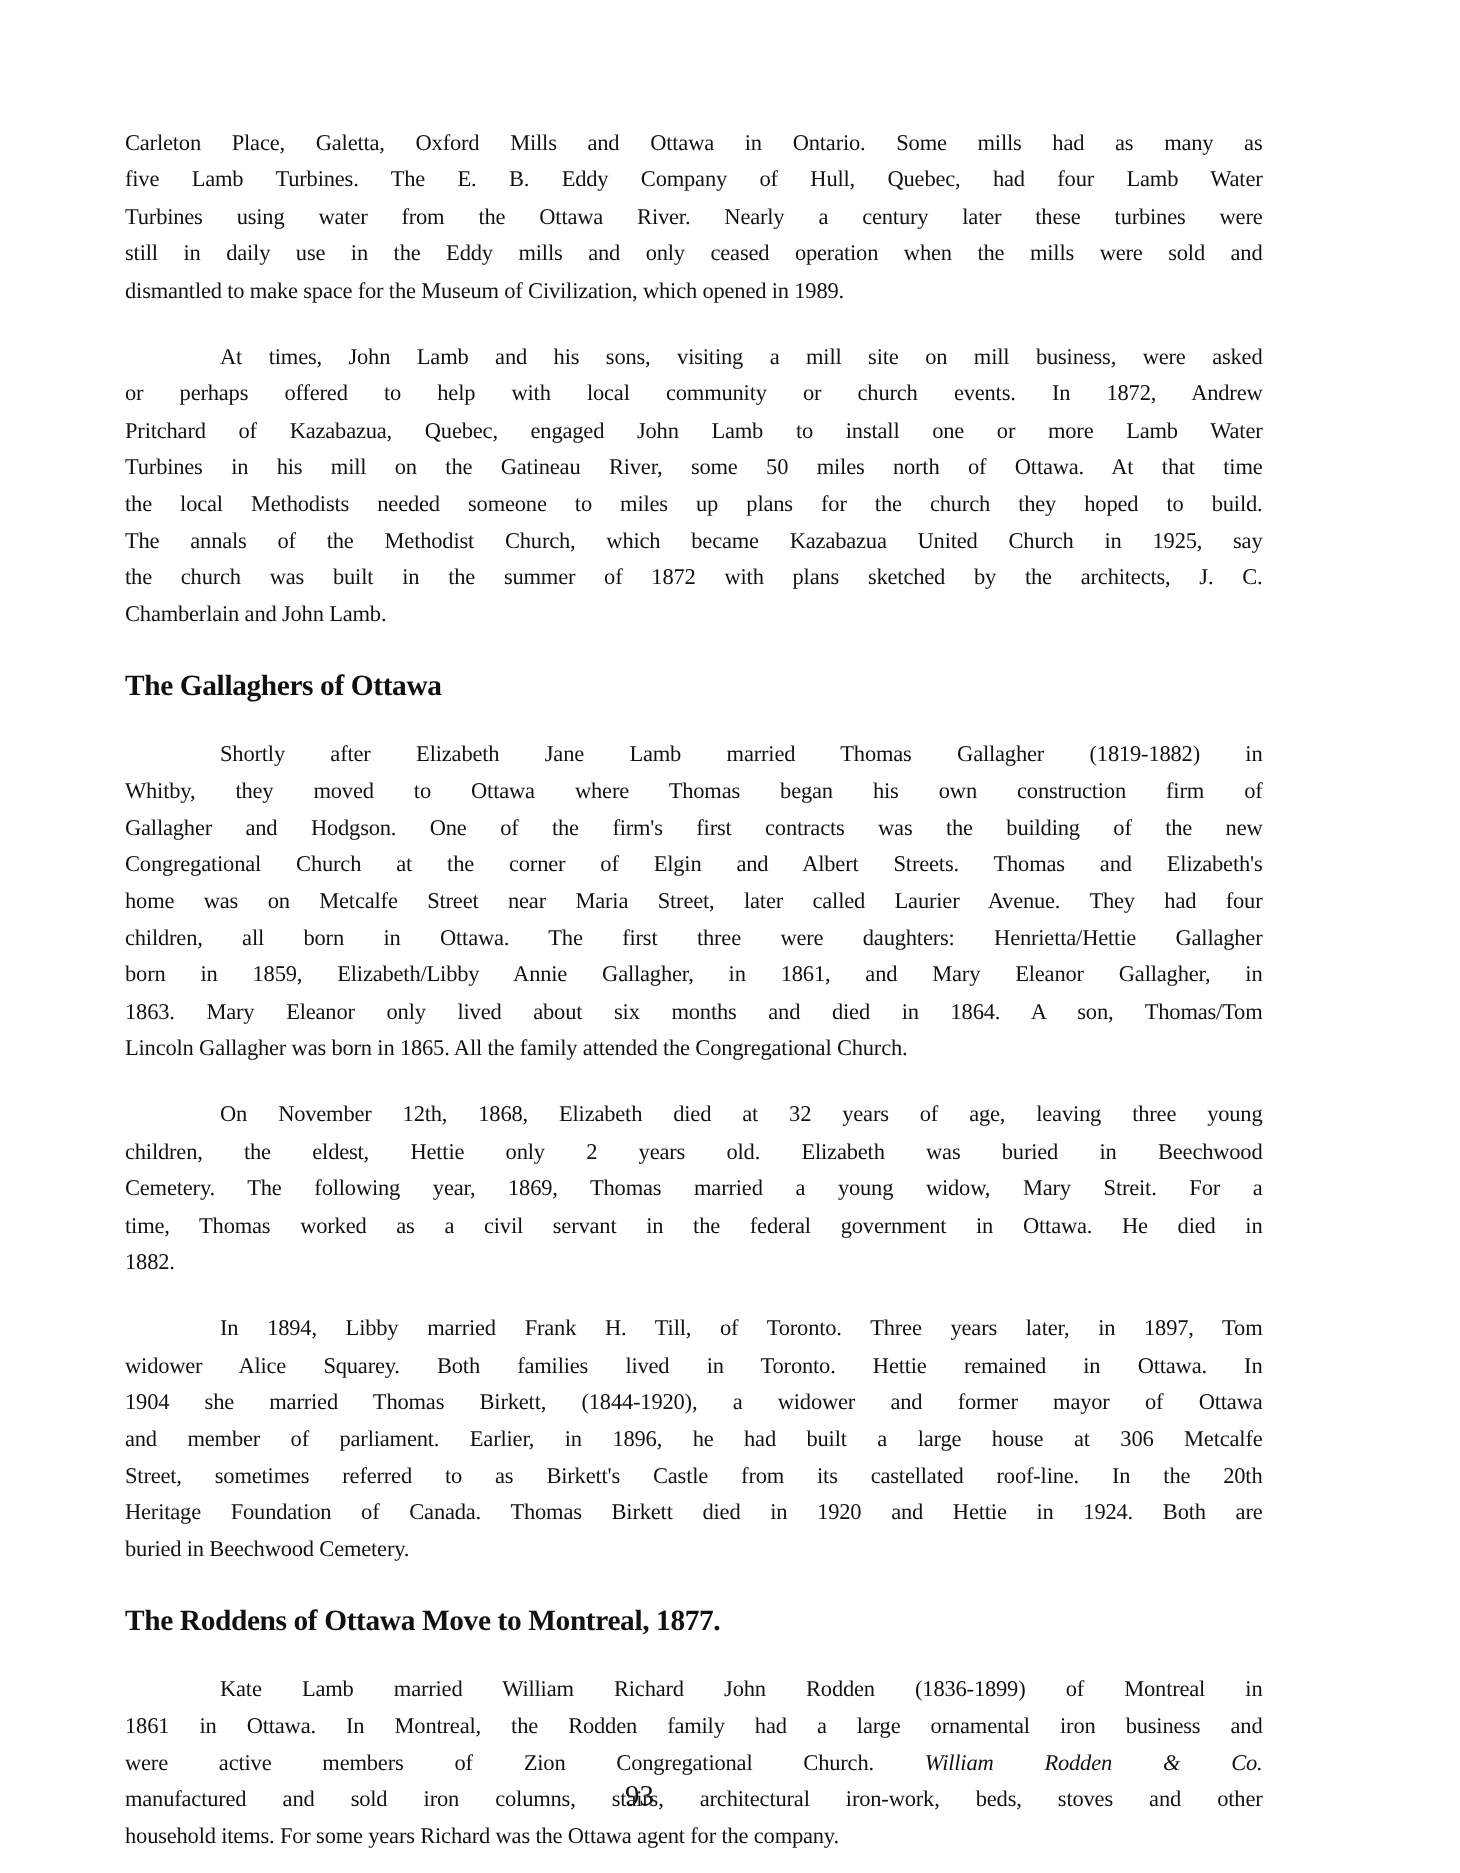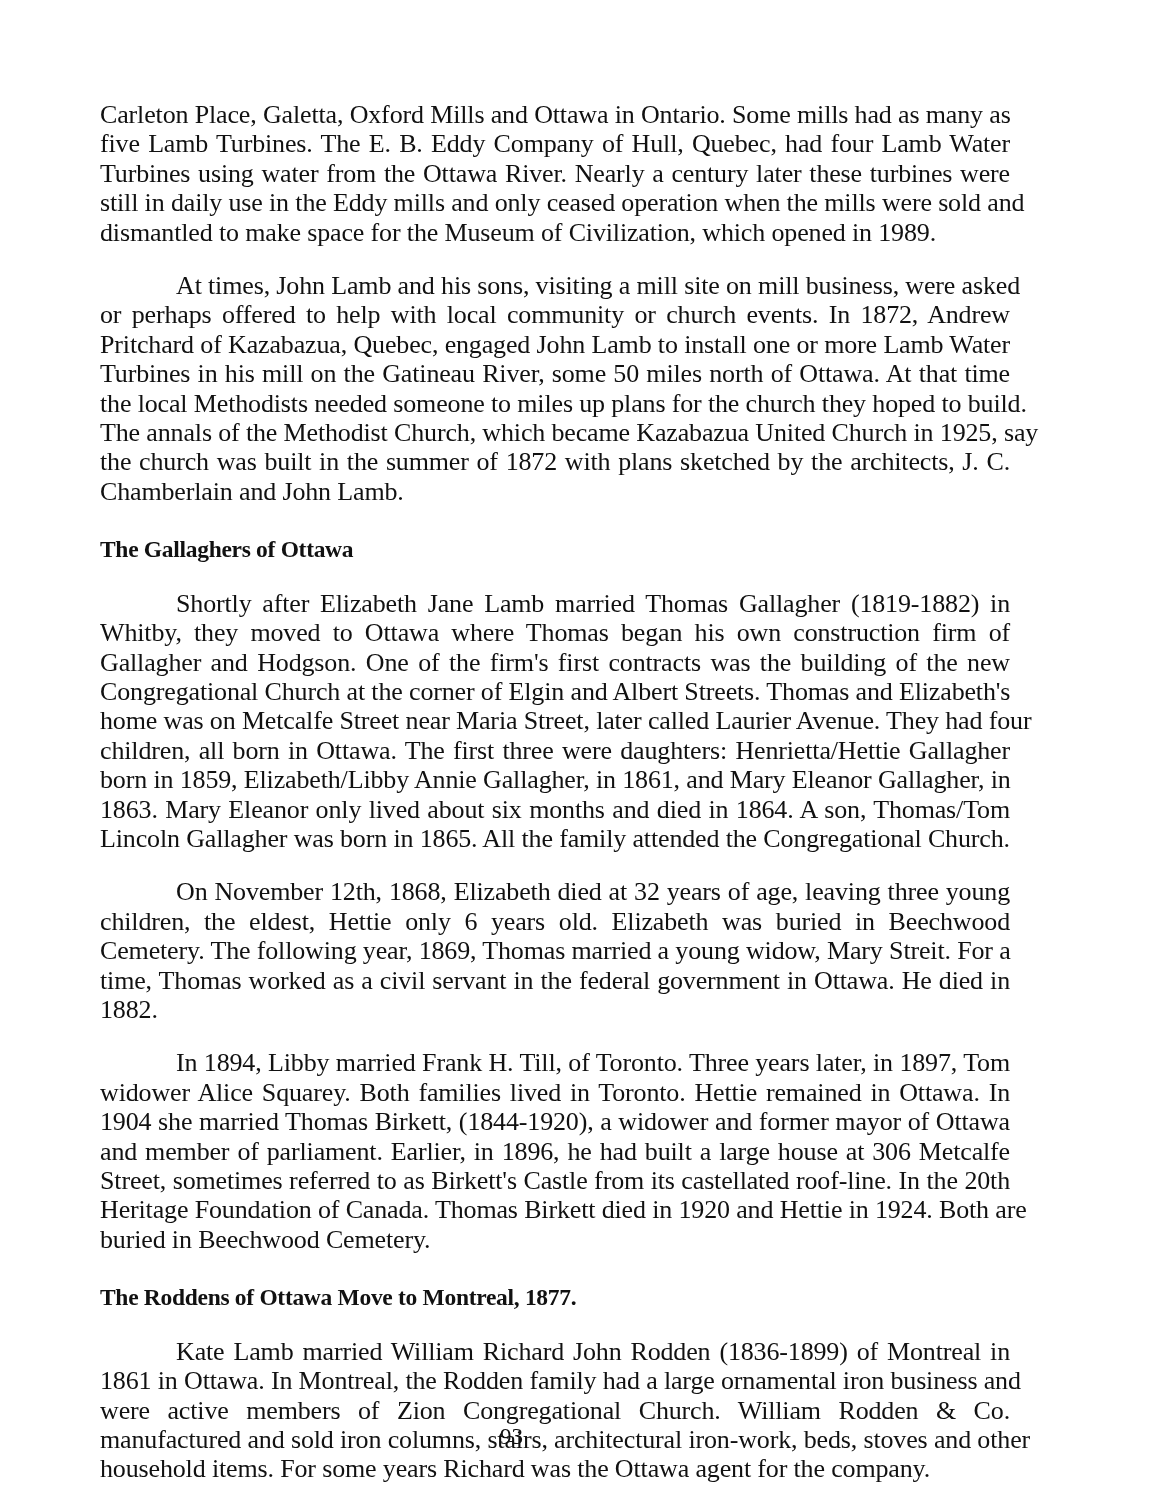--- a/index.html
+++ b/index.html
@@ -16,21 +16,21 @@
       color: #111111;
     }
     .page {
       position: absolute;
       left: 100px;
       top: 100px;
       width: 910px;
     }
     .line {
       display: block;
-      font-size: 26px;
+      font-size: 18px;
       line-height: 29.4px;
       height: 29.4px;
       white-space: nowrap;
       text-align: justify;
       text-align-last: justify;
       letter-spacing: -0.15px;
     }
     .line.last {
       text-align-last: left;
     }
@@ -47,20 +47,21 @@
       letter-spacing: -0.3px;
     }
     .gap {
       display: block;
       height: 29.4px;
     }
     .u {
       text-underline-offset: 3px;
     }
     .i {
+      font-style: italic;
     }
     .page-number {
       position: absolute;
       top: 1424px;
       left: 0;
       width: 1023px;
       text-align: center;
       font-size: 23px;
     }
   </style>
@@ -99,21 +100,21 @@
     <span class="line">Congregational Church at the corner of Elgin and Albert Streets. Thomas and Elizabeth's</span>
     <span class="line">home was on Metcalfe Street near Maria Street, later called Laurier Avenue. They had four</span>
     <span class="line"><span>children, all born in Ottawa. The first three were daughters: </span><span class="u">Henrietta/Hettie Gallagher</span></span>
     <span class="line"><span>born in 1859, </span><span class="u">Elizabeth/Libby Annie Gallagher</span><span>, in 1861, and </span><span class="u">Mary Eleanor Gallagher</span><span>, in</span></span>
     <span class="line"><span>1863.  Mary Eleanor only lived about six months and died in 1864.  A son, </span><span class="u">Thomas/Tom</span></span>
     <span class="line last"><span class="u">Lincoln Gallagher</span><span> was born in 1865.  All the family attended the Congregational Church.</span></span>
   </div>
 
   <div>
     <span class="line indent">On November 12th, 1868, Elizabeth died at 32 years of age, leaving three young</span>
-    <span class="line">children, the eldest, Hettie only 6 years old.  Elizabeth was buried in Beechwood</span>
+    <span class="line">children, the eldest, Hettie only 2 years old.  Elizabeth was buried in Beechwood</span>
     <span class="line">Cemetery. The following year, 1869, Thomas married a young widow, Mary Streit. For a</span>
     <span class="line">time, Thomas worked as a civil servant in the federal government in Ottawa.  He died in</span>
     <span class="line last">1882.</span>
   </div>
 
   <div>
     <span class="line indent">In 1894, Libby married Frank H. Till, of Toronto.  Three years later, in 1897, Tom</span>
     <span class="line">widower Alice Squarey.  Both families lived in Toronto. Hettie remained in Ottawa.  In</span>
     <span class="line">1904 she married Thomas Birkett, (1844-1920), a widower and former mayor of Ottawa</span>
     <span class="line">and member of parliament.  Earlier, in 1896, he had built a large house at 306 Metcalfe</span>

